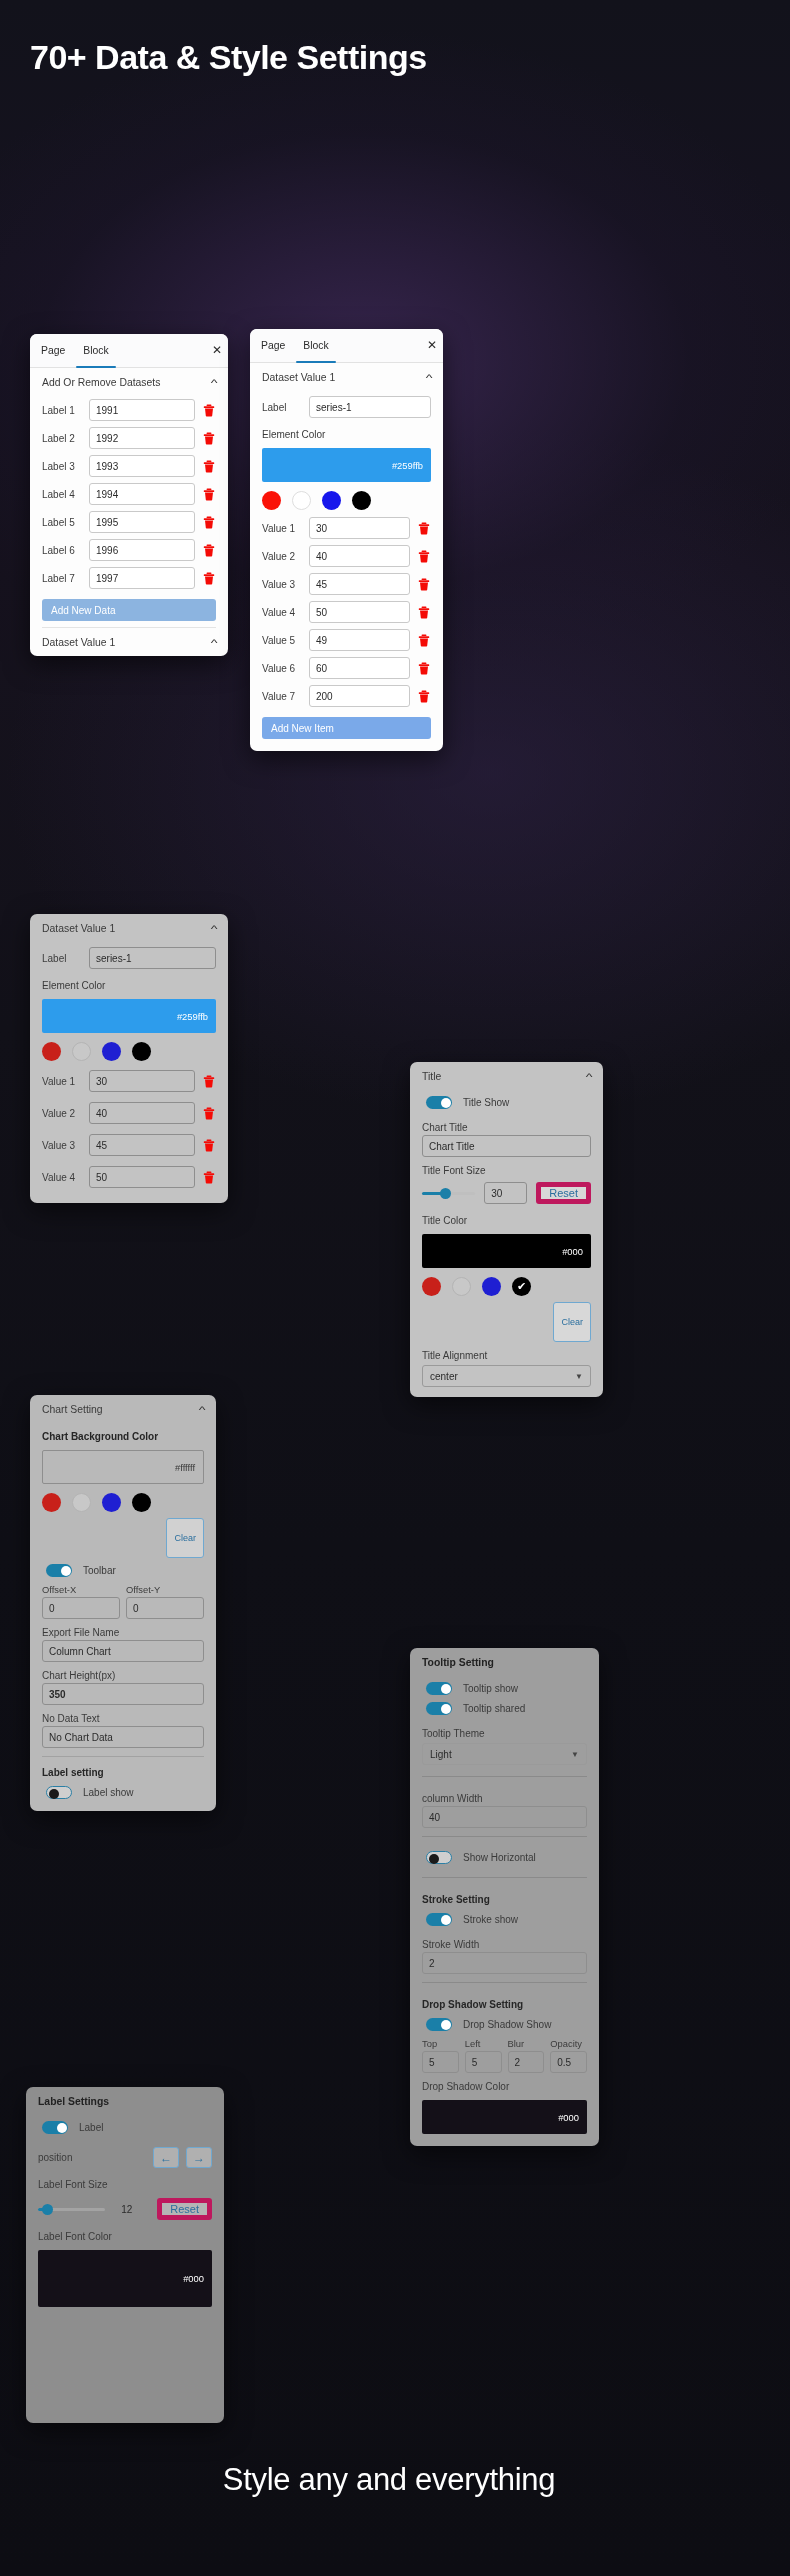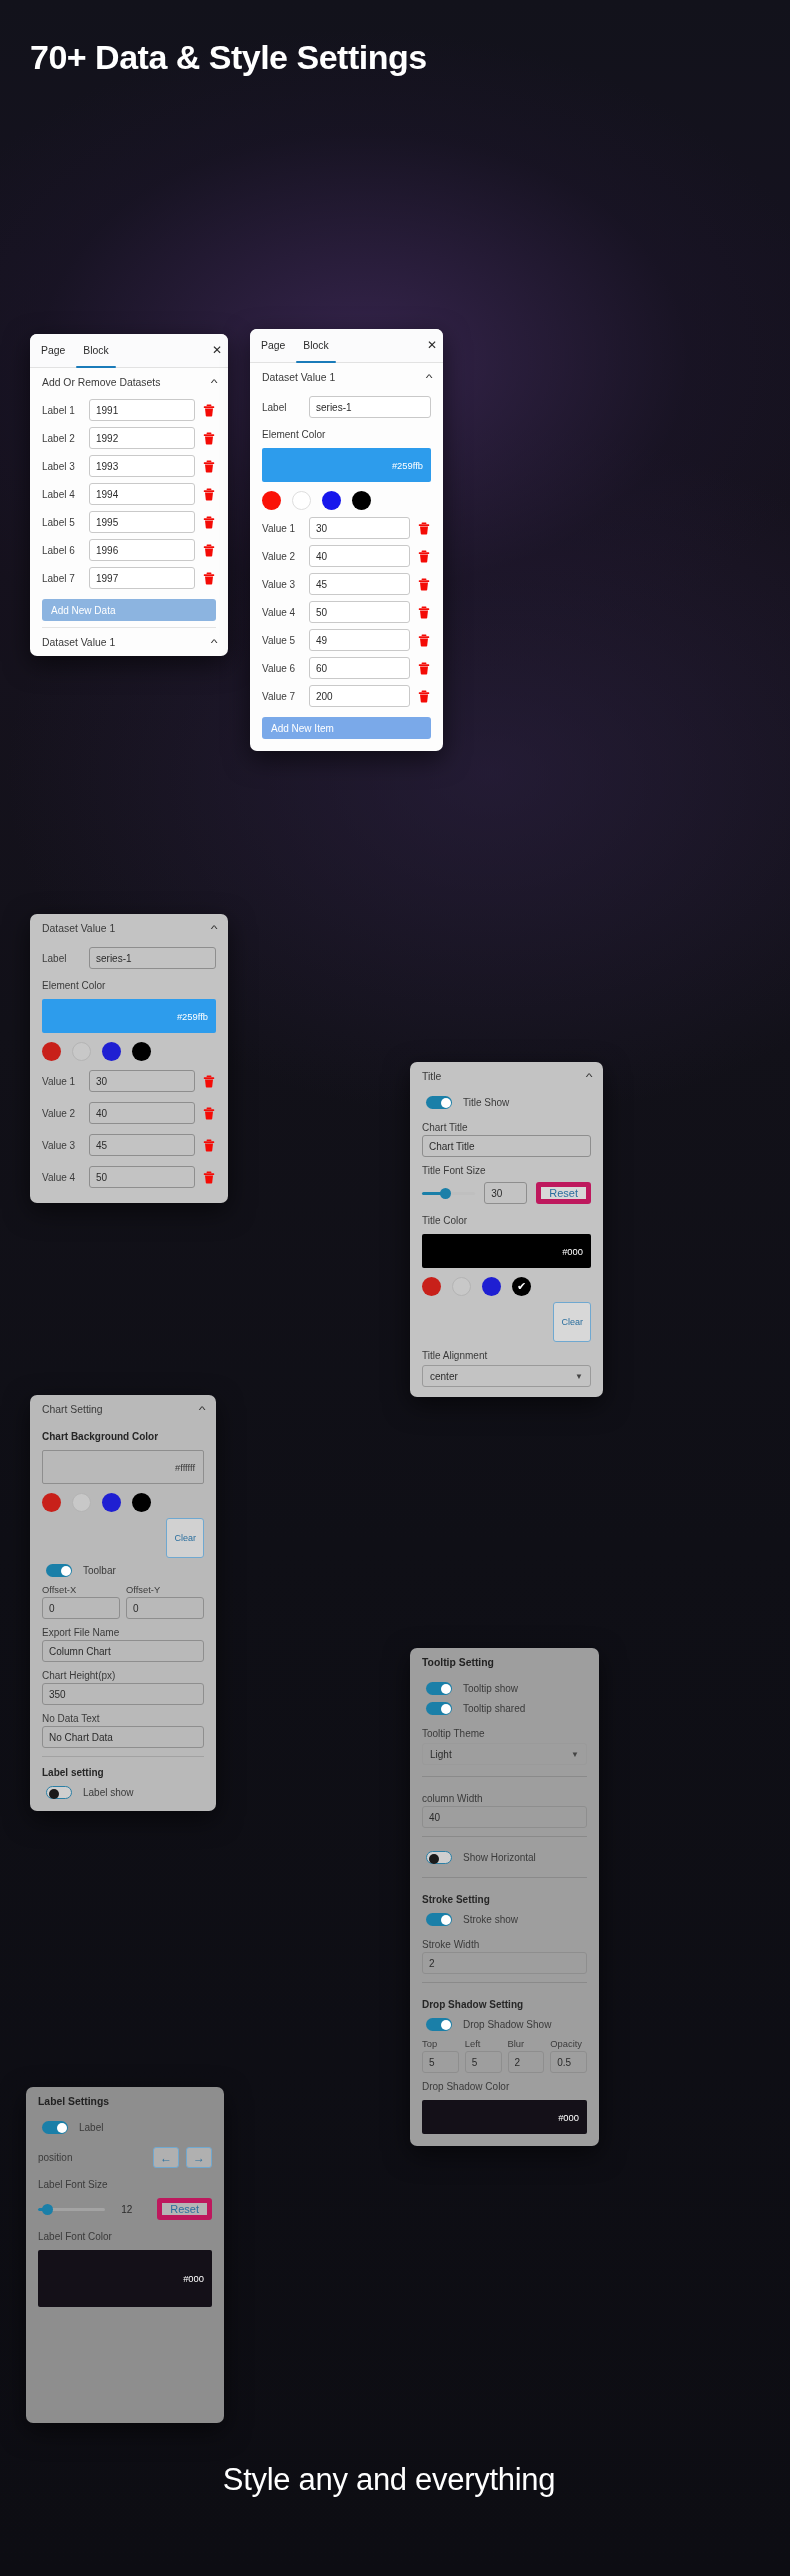--- a/index.html
+++ b/index.html
@@ -513,21 +513,21 @@
   <div class="colinps">
     <span class="inp grey">0</span>
     <span class="inp grey">0</span>
   </div>
   <div class="lblhead">Export File Name</div>
   <div style="padding:0 12px;">
       <span class="inp grey" style="width:100%;">Column Chart</span>
     </div>
   <div class="lblhead">Chart Height(px)</div>
   <div style="padding:0 12px;">
-      <span class="inp grey" style="width:100%;">350</span>
+      <span class="inp grey" style="width:100%;font-weight:bold;">350</span>
     </div>
   <div class="lblhead">No Data Text</div>
   <div style="padding:0 12px;">
       <span class="inp grey" style="width:100%;">No Chart Data</span>
     </div>
   <div class="secdiv"></div>
   <div class="lblhead b" style="padding-top:2px;">Label setting</div>
   <div class="togrow" style="padding-bottom:12px;">
     <span class="toggle off">
         <span class="knob"></span>

